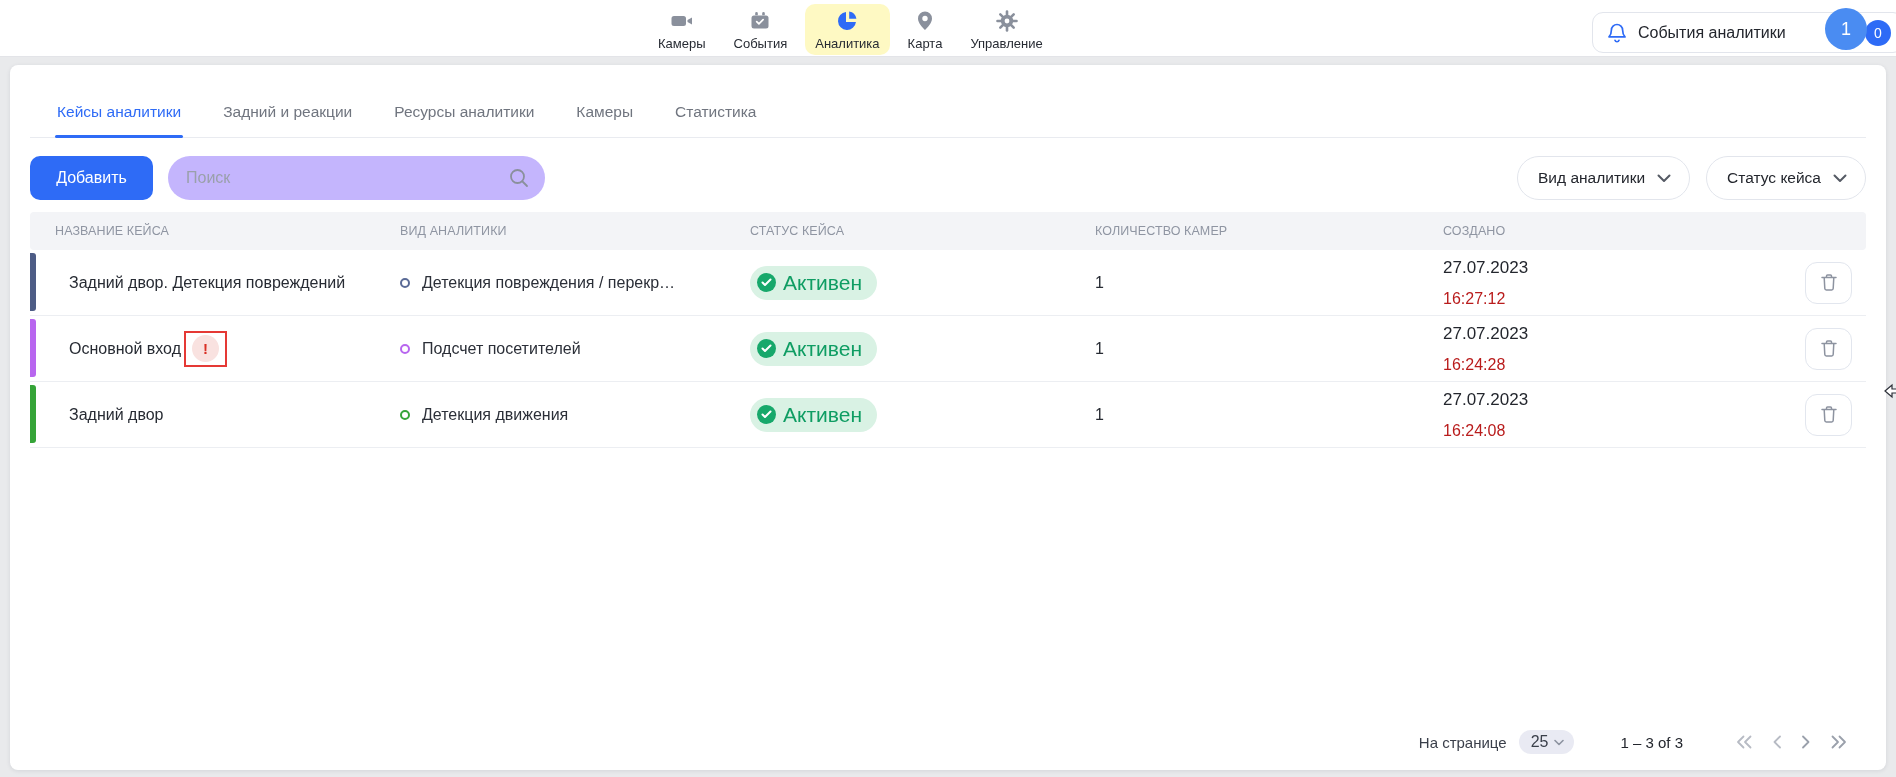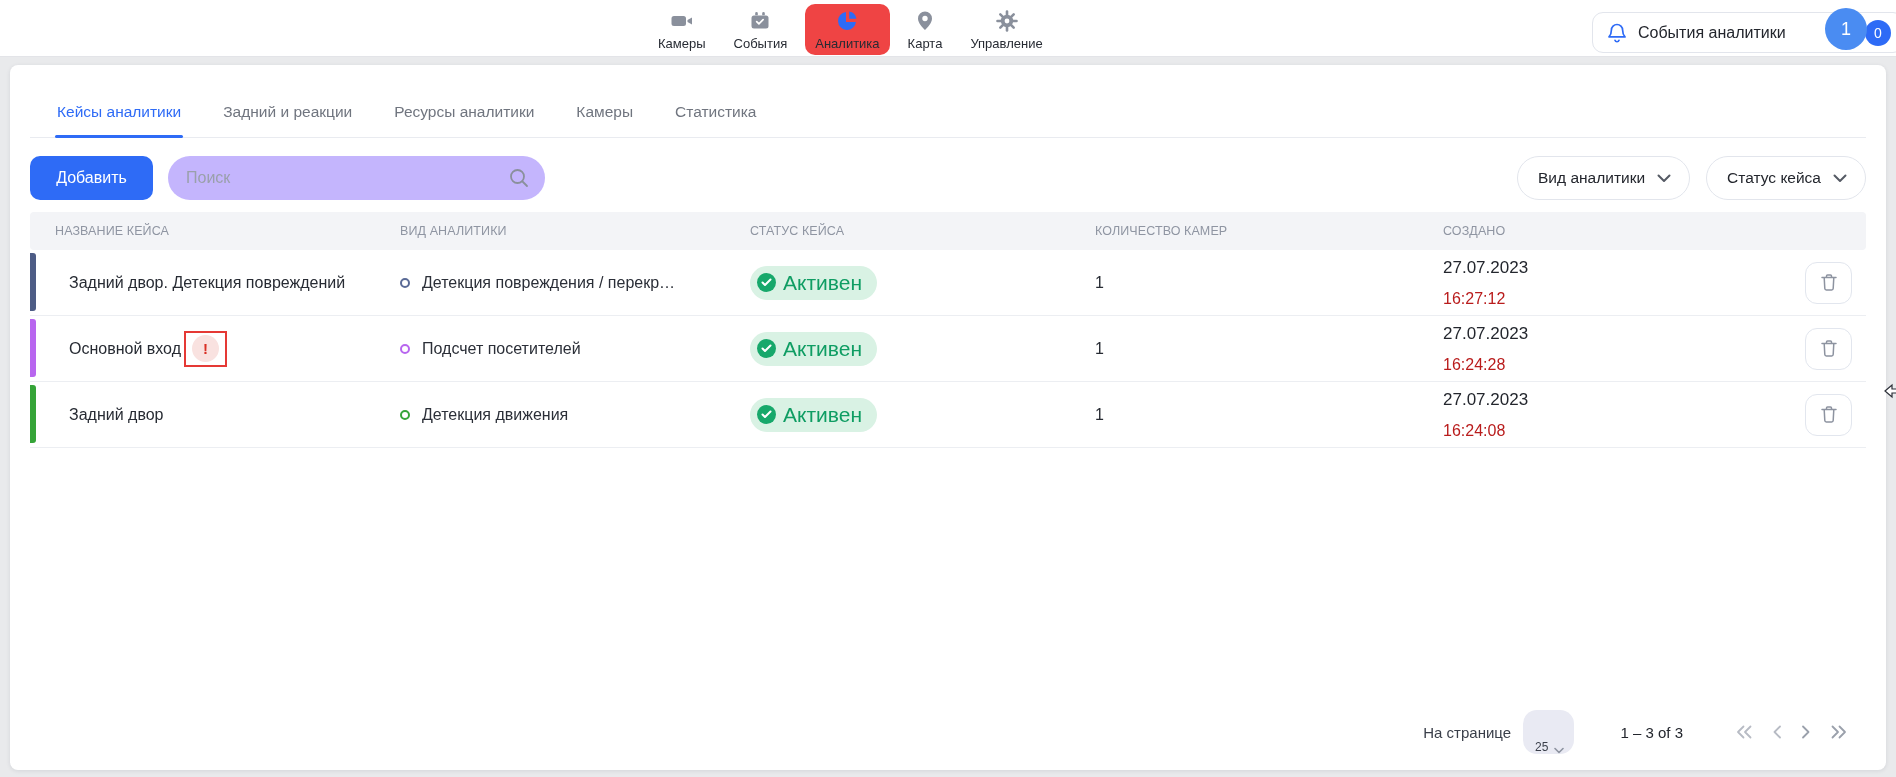--- a/index.html
+++ b/index.html
@@ -15,21 +15,21 @@
   .topbar {
     height:57px; background:#fff; border-bottom:1px solid #e3e4e8;
     position:relative;
   }
   .topnav { position:absolute; left:648px; top:4px; display:flex; gap:8px; }
   .nav-item {
     display:flex; flex-direction:column; align-items:center; justify-content:center;
     gap:3px; padding:5px 10px 4px; border-radius:10px; cursor:pointer;
     font-size:13px; color:#272b33;
   }
-  .nav-item.active { background:#ef4444; }
+  .nav-item.active { background:#fef9c3; }
   .nav-item .ic { height:24px; display:flex; align-items:center; justify-content:center; }
   .nav-item svg { fill:#8a909c; }
   .nav-item.active svg { fill:#2e6bf6; }
 
   .events-btn {
     position:absolute; left:1592px; top:12px; width:312px; height:41px;
     background:#fff; border:1px solid #e2e5ec; border-radius:11px;
     display:flex; align-items:center; gap:11px; padding:0 12px 0 14px;
     font-size:16px; color:#23262d; cursor:pointer;
   }
@@ -142,23 +142,23 @@
     color:#d93025; font-size:15px; font-weight:bold;
     display:flex; align-items:center; justify-content:center;
   }
 
   
   .pagination {
     margin-top:auto; display:flex; align-items:center; justify-content:flex-end;
     padding:0 38px 16px 0; font-size:15px; color:#3a3f4a;
   }
   .pp-pill {
-    margin-left:12px; background:#e9eaf3; border-radius:14px; height:44px;
-    display:flex; align-items:flex-end; gap:6px; padding:0 10px 0 12px;
-    font-size:12px; color:#3a3f4a; cursor:pointer;
+    margin-left:12px; background:#e9eaf3; border-radius:14px; height:24px;
+    display:flex; align-items:center; gap:6px; padding:0 10px 0 12px;
+    font-size:16px; color:#3a3f4a; cursor:pointer;
   }
   .range { margin-left:46px; color:#23262d; }
   .pager { margin-left:52px; display:flex; align-items:center; gap:19px; }
   .pager span { display:flex; cursor:pointer; }
 
   .cursor-artifact { position:absolute; left:1884px; top:383px; }
 </style>
 </head>
 <body>
 

